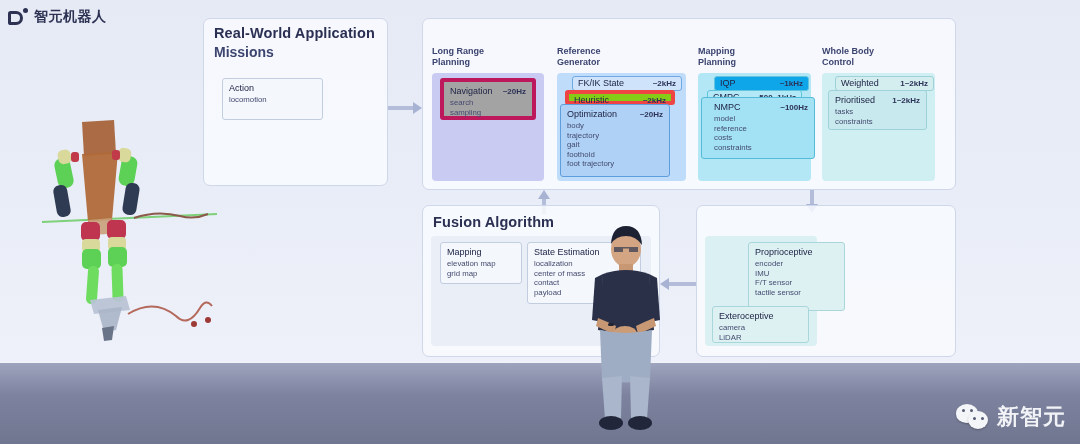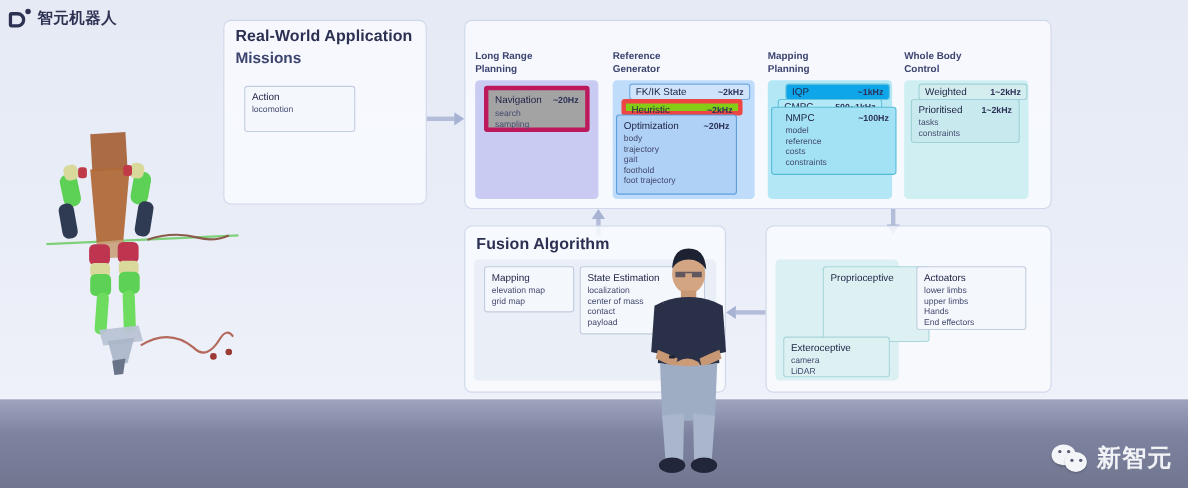--- a/index.html
+++ b/index.html
@@ -276,36 +276,31 @@
     <div class="headL" style="left:0; top:0;"></div>
   </div>
 
   <div class="panel" style="left:696px; top:205px; width:260px; height:152px;">
   </div>
   <div class="col-bg p-teal-bg" style="left:705px; top:236px; width:112px; height:110px;"></div>
   <div class="card p-teal-soft" style="left:712px; top:242px; width:97px; height:69px;margin-left:36px;">
     <div class="card-head">
       <span class="card-title">Proprioceptive</span>
     </div>
+    <div class="card-items">encoder
+IMU
+F/T sensor
+tactile sensor</div>
   </div>
   <div class="card p-teal-soft" style="left:712px; top:306px; width:97px; height:37px;">
     <div class="card-head">
       <span class="card-title">Exteroceptive</span>
     </div>
     <div class="card-items">camera
 LiDAR</div>
-  </div>
-  <div class="card p-plain" style="left:833px; top:242px; width:100px; height:58px;">
-    <div class="card-head">
-      <span class="card-title">Actoators</span>
-    </div>
-    <div class="card-items">lower limbs
-upper limbs
-Hands
-End effectors</div>
   </div>
 </div>
 
 <svg id="robot" viewBox="0 0 175 250" xmlns="http://www.w3.org/2000/svg">
   <line x1="0" y1="130" x2="175" y2="122" stroke="#7ed07a" stroke-width="2"></line>
   <path d="M40 30 L72 28 L74 62 L42 64 Z" fill="#a55f34" opacity="0.92"></path>
   <path d="M40 62 L76 60 L70 128 L46 130 Z" fill="#b06a38" opacity="0.94"></path>
   <path d="M46 128 L70 126 L66 142 L50 143 Z" fill="#c9a07a" opacity="0.9"></path>
   <rect x="14" y="66" width="16" height="30" rx="7" fill="#5cd155" transform="rotate(-12 22 81)"></rect>
   <rect x="13" y="93" width="14" height="32" rx="6" fill="#2e3b52" transform="rotate(-10 20 109)"></rect>

